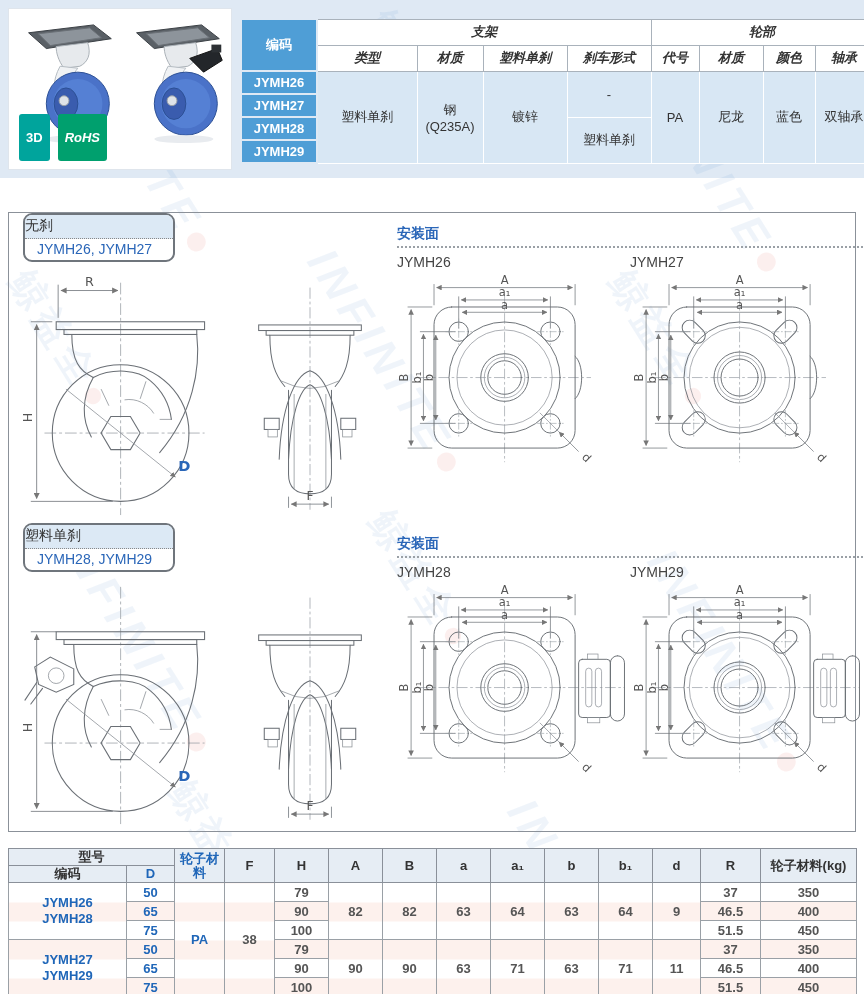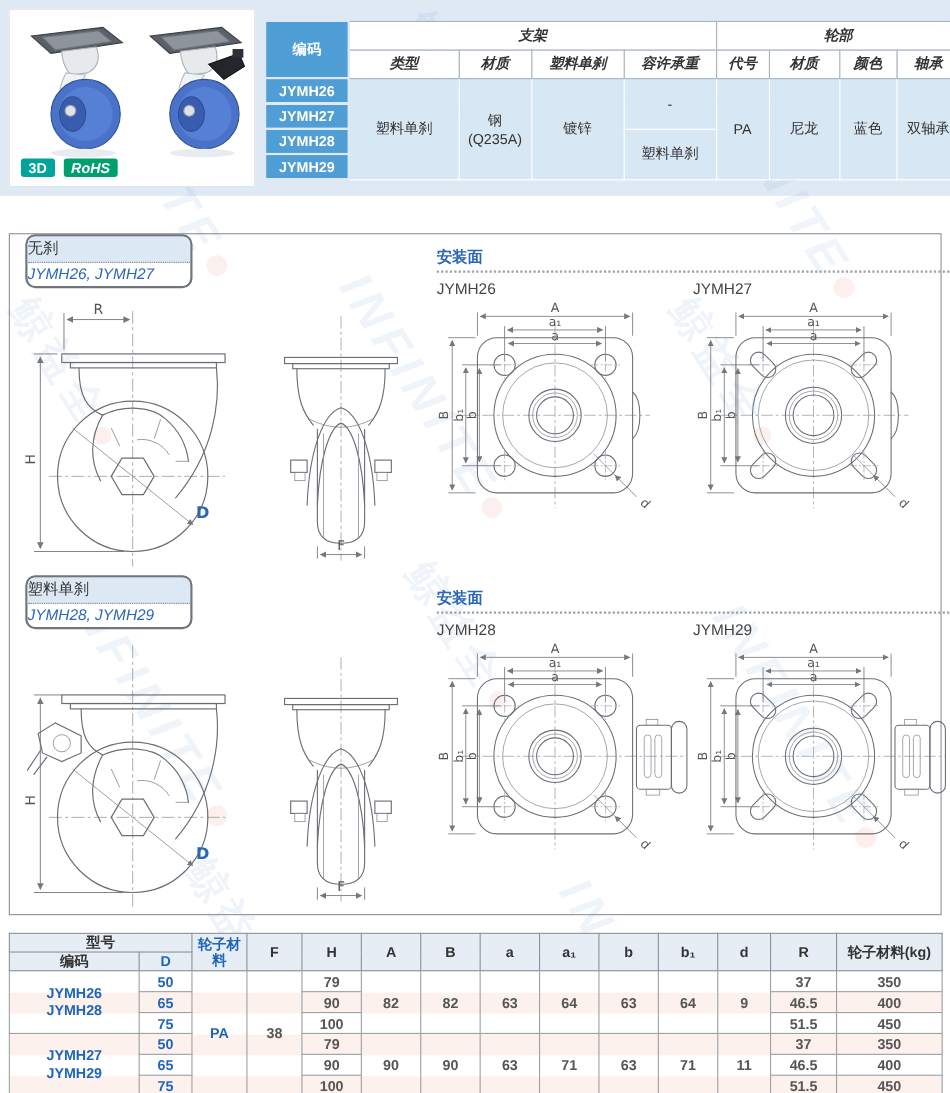--- a/index.html
+++ b/index.html
@@ -18,21 +18,21 @@
         opacity:0.08; letter-spacing:6px; transform:rotate(58deg); transform-origin:left top; }
   .wm-brand { font-size:44px; font-style:italic; }
   .wm-cjk { font-size:38px; }
   .wm .dot { color:#e34234; }
 
   
   .product-card { position:absolute; left:8px; top:8px; width:224px; height:162px;
                   background:#fff; border:1px solid #dfe5ec; }
   .photos { display:flex; justify-content:center; gap:8px; padding-top:10px; }
   .badges { position:absolute; left:10px; bottom:8px; display:flex; gap:8px; }
-  .badge { color:#fff; font-size:13px; font-weight:bold; padding:1px 7px; border-radius:3px; }
+  .badge { color:#fff; font-size:13px; font-weight:bold; padding:16px 7px; border-radius:3px; }
   .badge-3d { background:#00a49c; }
   .badge-rohs { background:#00a06e; font-style:italic;text-align:right; }
 
   
   table.toptbl { position:absolute; left:240px; top:18px; width:616px; border-collapse:collapse;
                  table-layout:fixed; font-size:13px; color:#333; text-align:center; }
   table.toptbl th, table.toptbl td { overflow:hidden; }
   .toptbl .hwhite { background:#fff; border:1px solid #a9b2bb; height:26px; font-weight:bold;font-style:italic; }
   .toptbl .bcell  { background:#4f9ed6; color:#fff; font-weight:bold;
                     border:2px solid #dfe9f4; height:23px; }
@@ -41,21 +41,21 @@
 
   
   .panel { position:absolute; left:8px; top:212px; width:848px; height:620px;
            border:1px solid #8b9199; background:transparent; }
   .half { position:absolute; left:0; width:846px; height:309px; }
   .half1 { top:0; }
   .half2 { top:310px; }
   .note-badge { position:absolute; left:14px; top:0; width:152px; border:2px solid #6f757c;
                 border-radius:9px; overflow:hidden; text-align:left; font-size:14px; background:#fff; }
   .note-top { background:#dce9f5; padding:2px 0 3px; border-bottom:1px dotted #888; color:#333; }
-  .note-bot { padding:2px 0 3px; color:#2a66b8;font-style:italic; }
+  .note-bot { padding:2px 12px 3px; color:#2a66b8; }
   .mount-area { position:absolute; left:388px; top:12px; width:466px; }
   .mount-title { color:#2a66b8; font-weight:bold; font-size:14px; }
   .dotline { border-bottom:2px dotted #9aa0a6; margin-top:3px; }
   .mount-labels { display:flex; margin-top:6px; font-size:14px; color:#444; }
   .mount-labels span { width:252px; }
   .mount-drawings { display:flex; gap:4px; margin-top:2px; }
   .sideviews { position:absolute; left:14px; top:58px; display:flex; gap:12px; }
 
   
   .s    { stroke:#6a6f75; stroke-width:1.1; fill:none; stroke-linecap:round; }
@@ -154,21 +154,21 @@
     <tbody>
         <tr>
       <th class="bchead" rowspan="2">编码</th>
       <th class="hwhite" colspan="4">支架</th>
       <th class="hwhite" colspan="4">轮部</th>
     </tr>
     <tr>
       <th class="hwhite">类型</th>
       <th class="hwhite">材质</th>
       <th class="hwhite">塑料单刹</th>
-      <th class="hwhite">容许承重</th>
+      <th class="hwhite">刹车形式</th>
       <th class="hwhite">代号</th>
       <th class="hwhite">材质</th>
       <th class="hwhite">颜色</th>
       <th class="hwhite">轴承</th>
     </tr>
     <tr>
       <td class="bcell">JYMH26</td>
       <td class="vcell" rowspan="4">塑料单刹</td>
       <td class="vcell" rowspan="4">
         <div>钢</div>

